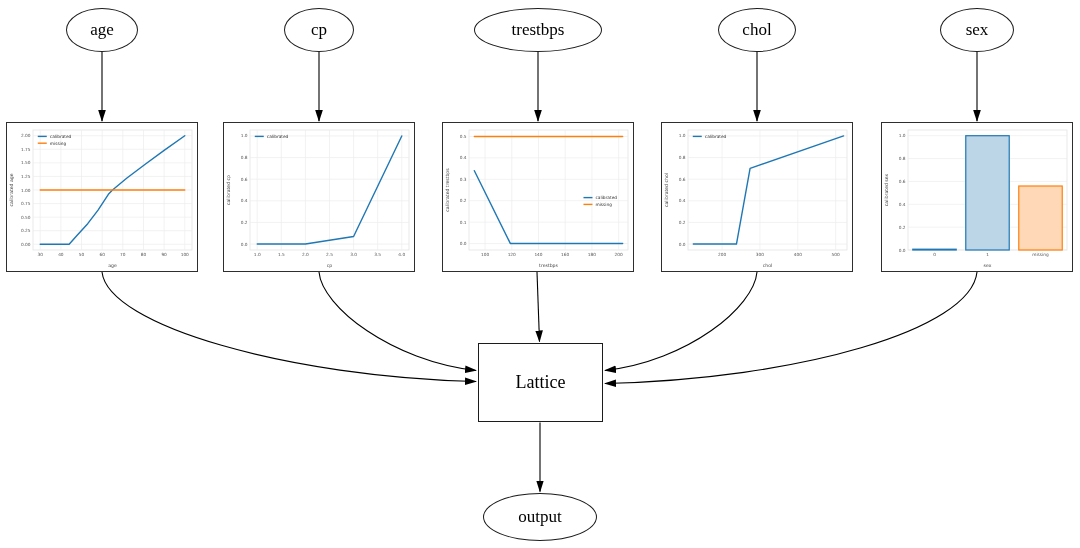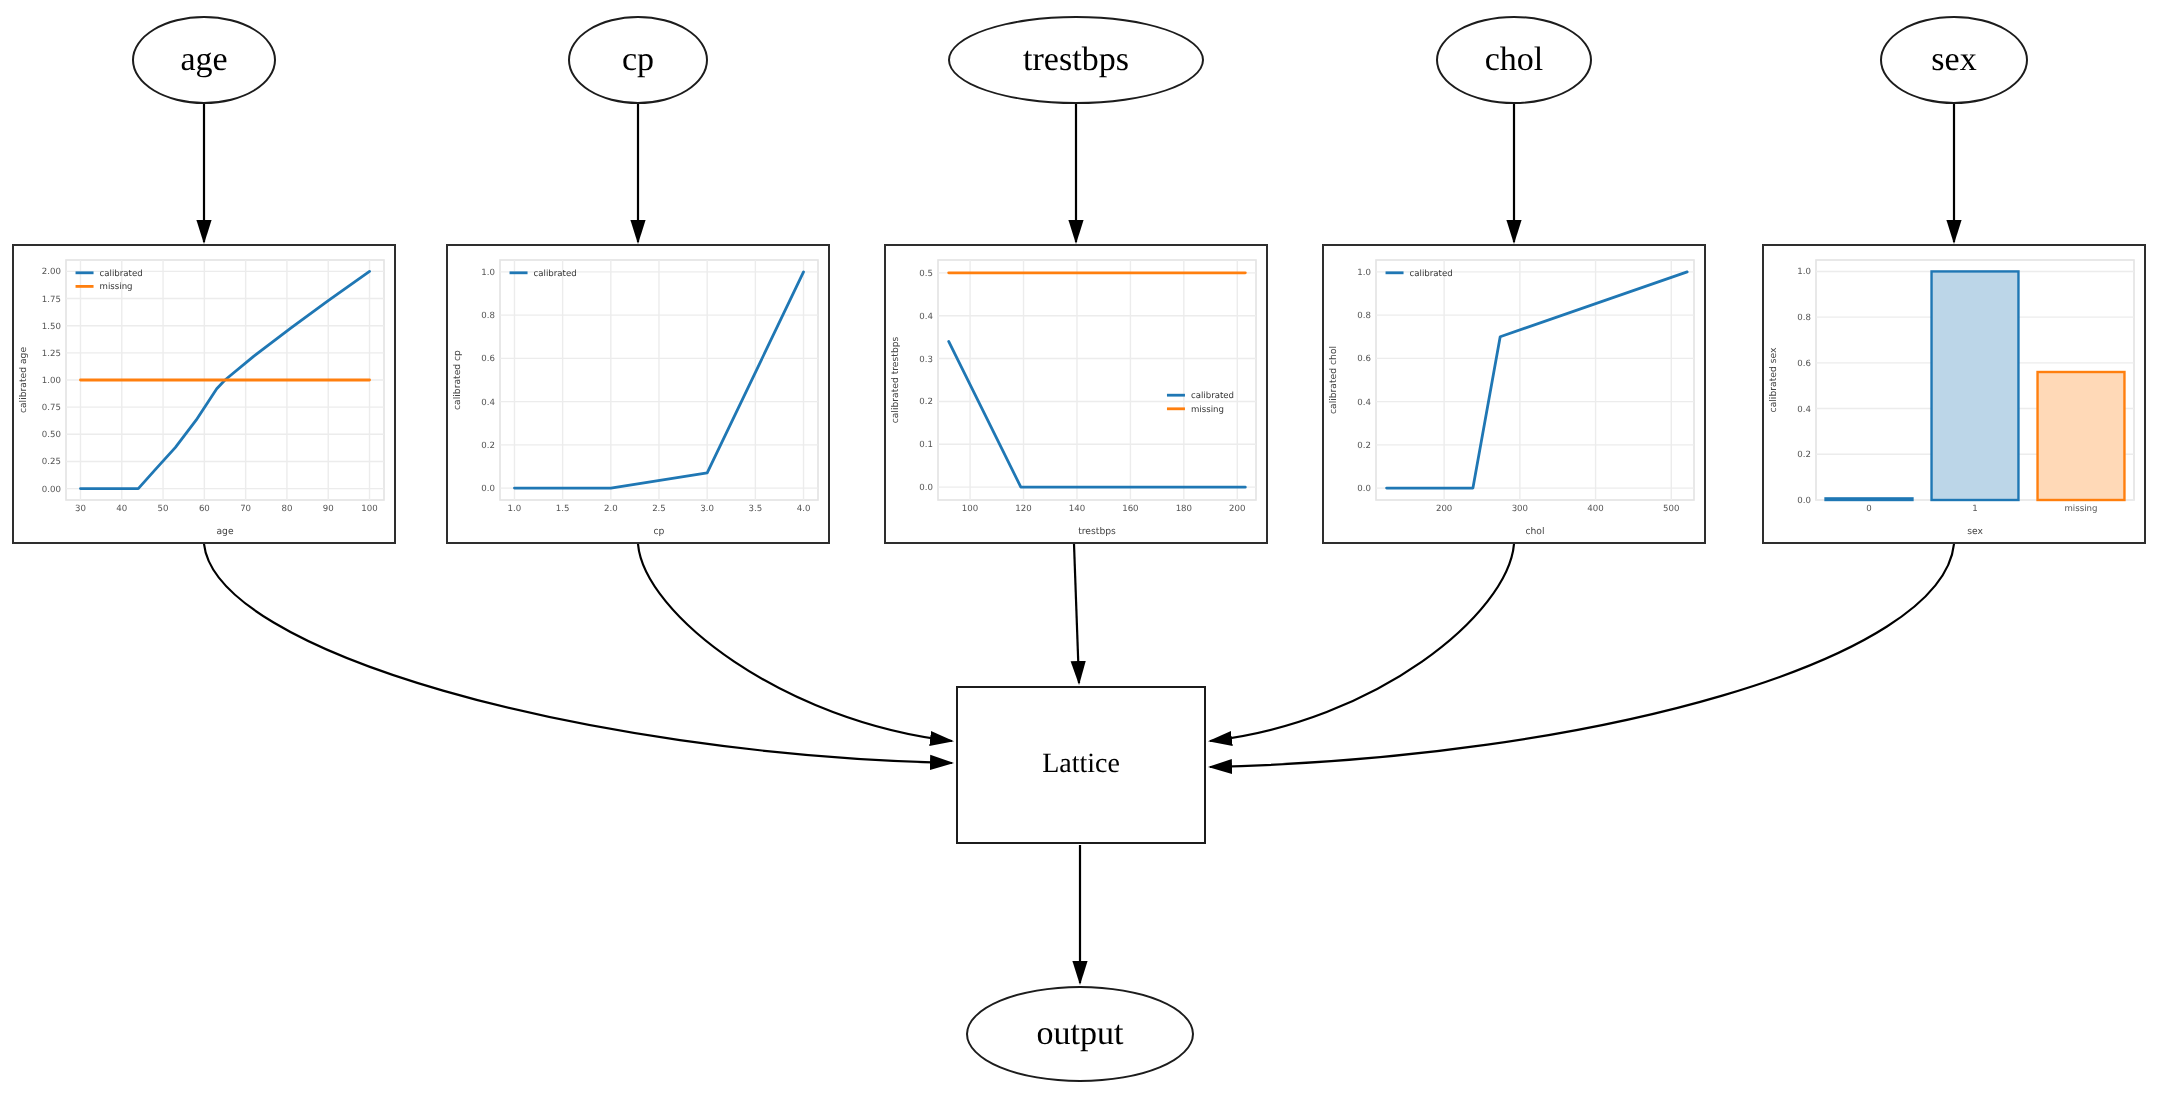--- a/index.html
+++ b/index.html
@@ -7,21 +7,21 @@
           font-family:"Liberation Serif",serif;}
   .edges{position:absolute;left:0;top:0;width:1080px;height:548px;}
   .node-ellipse{position:absolute;border:1px solid #1c1c1c;border-radius:50%;
                 background:#ffffff;display:flex;align-items:center;justify-content:center;
                 font-size:17px;color:#000;box-sizing:border-box;}
   .plotbox{position:absolute;top:122px;width:192px;height:150px;border:1px solid #2e2e2e;
            background:#ffffff;box-sizing:border-box;}
   .plotbox svg{display:block;}
   .lattice{position:absolute;left:478px;top:343px;width:125px;height:79px;
            border:1.5px solid #1c1c1c;background:#ffffff;display:flex;align-items:center;
-           justify-content:center;font-size:14px;color:#000;box-sizing:border-box;}
+           justify-content:center;font-size:18px;color:#000;box-sizing:border-box;}
 </style>
 </head>
 <body>
 
 <div class="canvas">
 
   <svg class="edges" viewBox="0 0 1080 548">
     <defs>
       <marker id="ah" viewBox="0 0 12 9" refX="11" refY="4.5" markerWidth="12" markerHeight="9" orient="auto" markerUnits="userSpaceOnUse">
         <path d="M0,0.7 L12,4.5 L0,8.3 Z" fill="#000"></path>

